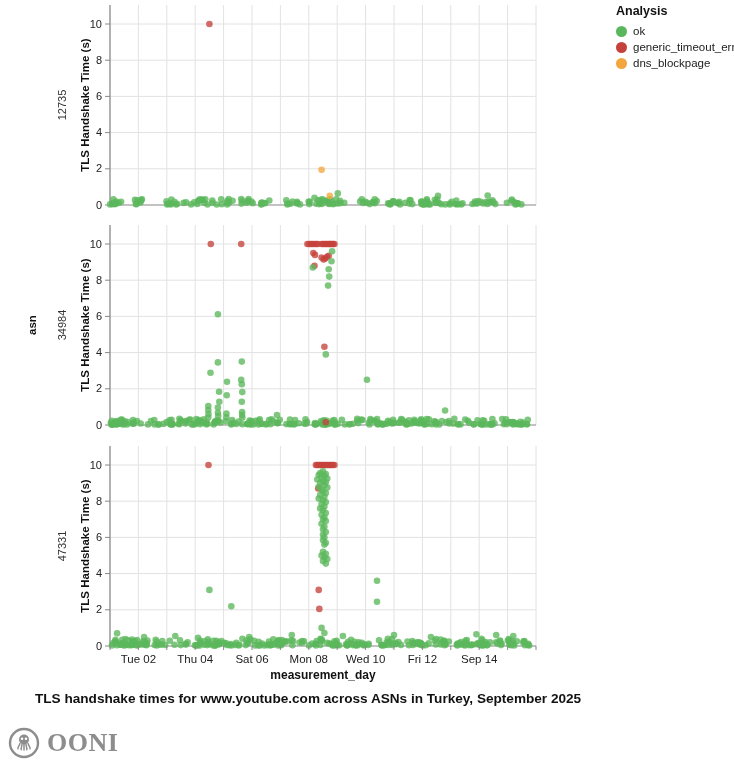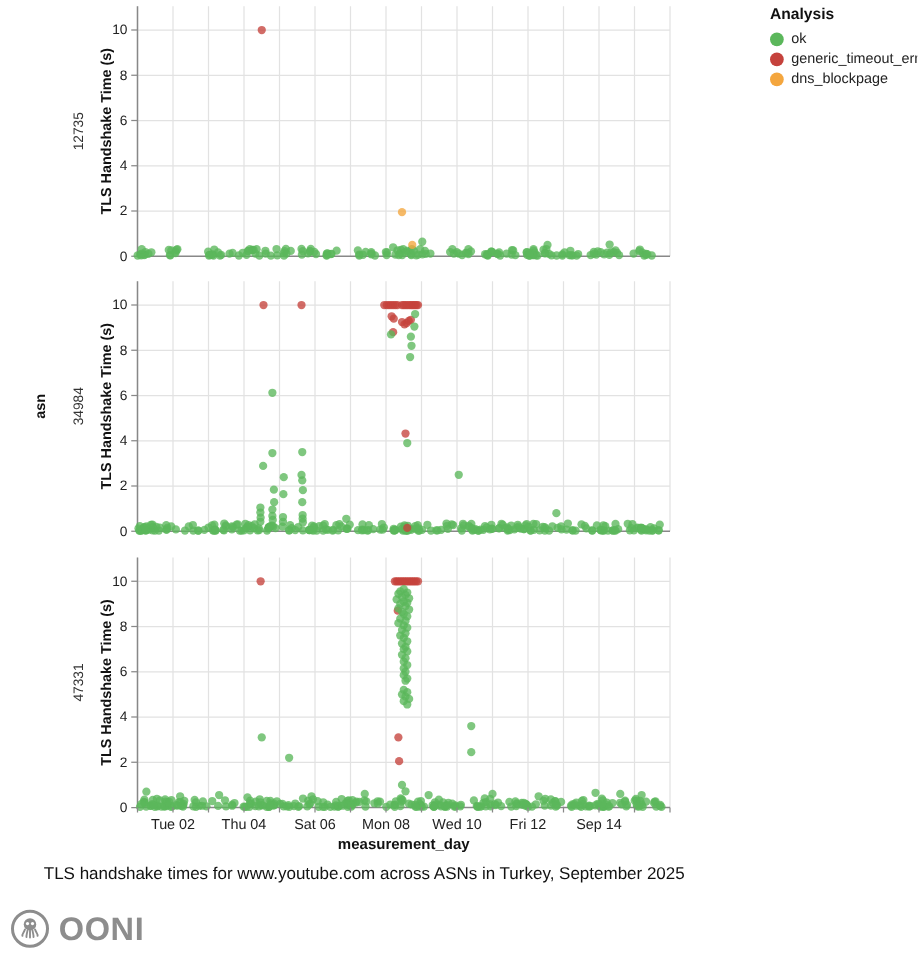--- a/index.html
+++ b/index.html
@@ -5,24 +5,24 @@
   html,body{margin:0;padding:0;background:#fff;}
   .screen{position:relative;width:734px;height:768px;background:#ffffff;
           font-family:"Liberation Sans",sans-serif;overflow:hidden;}
   #chart{position:absolute;left:0;top:0;}
   #chart text{font-family:"Liberation Sans",sans-serif;}
   .legend{position:absolute;left:616px;top:4px;}
   .legend-title{font-weight:bold;font-size:12.5px;color:#111;margin-bottom:7px;}
   .legend-item{display:flex;align-items:center;gap:6px;margin-bottom:4px;
                font-size:11.5px;color:#222;}
   .legend-dot{width:11px;height:11px;border-radius:50%;display:inline-block;flex:0 0 auto;}
-  .caption{position:absolute;left:35px;top:691px;font-size:13.6px;font-weight:normal;color:#111;
+  .caption{position:absolute;left:35px;top:691px;font-size:13.6px;font-weight:bold;color:#111;
            white-space:nowrap;}
   .brand{position:absolute;left:8px;top:727px;display:flex;align-items:center;gap:7px;color:#8d8d8d;}
-  .brand-text{font-family:Liberation Sans, sans-serif;font-weight:bold;font-size:26px;
+  .brand-text{font-family:Liberation Serif, serif;font-weight:bold;font-size:26px;
               letter-spacing:0.5px;color:#8d8d8d;line-height:32px;}
 </style>
 </head>
 <body>
 
 <div class="screen">
 
   <svg id="chart" width="734" height="690" viewBox="0 0 734 690">
       <g>
         <line x1="110" x2="110" y1="5" y2="205" stroke="#e2e2e2"></line>

